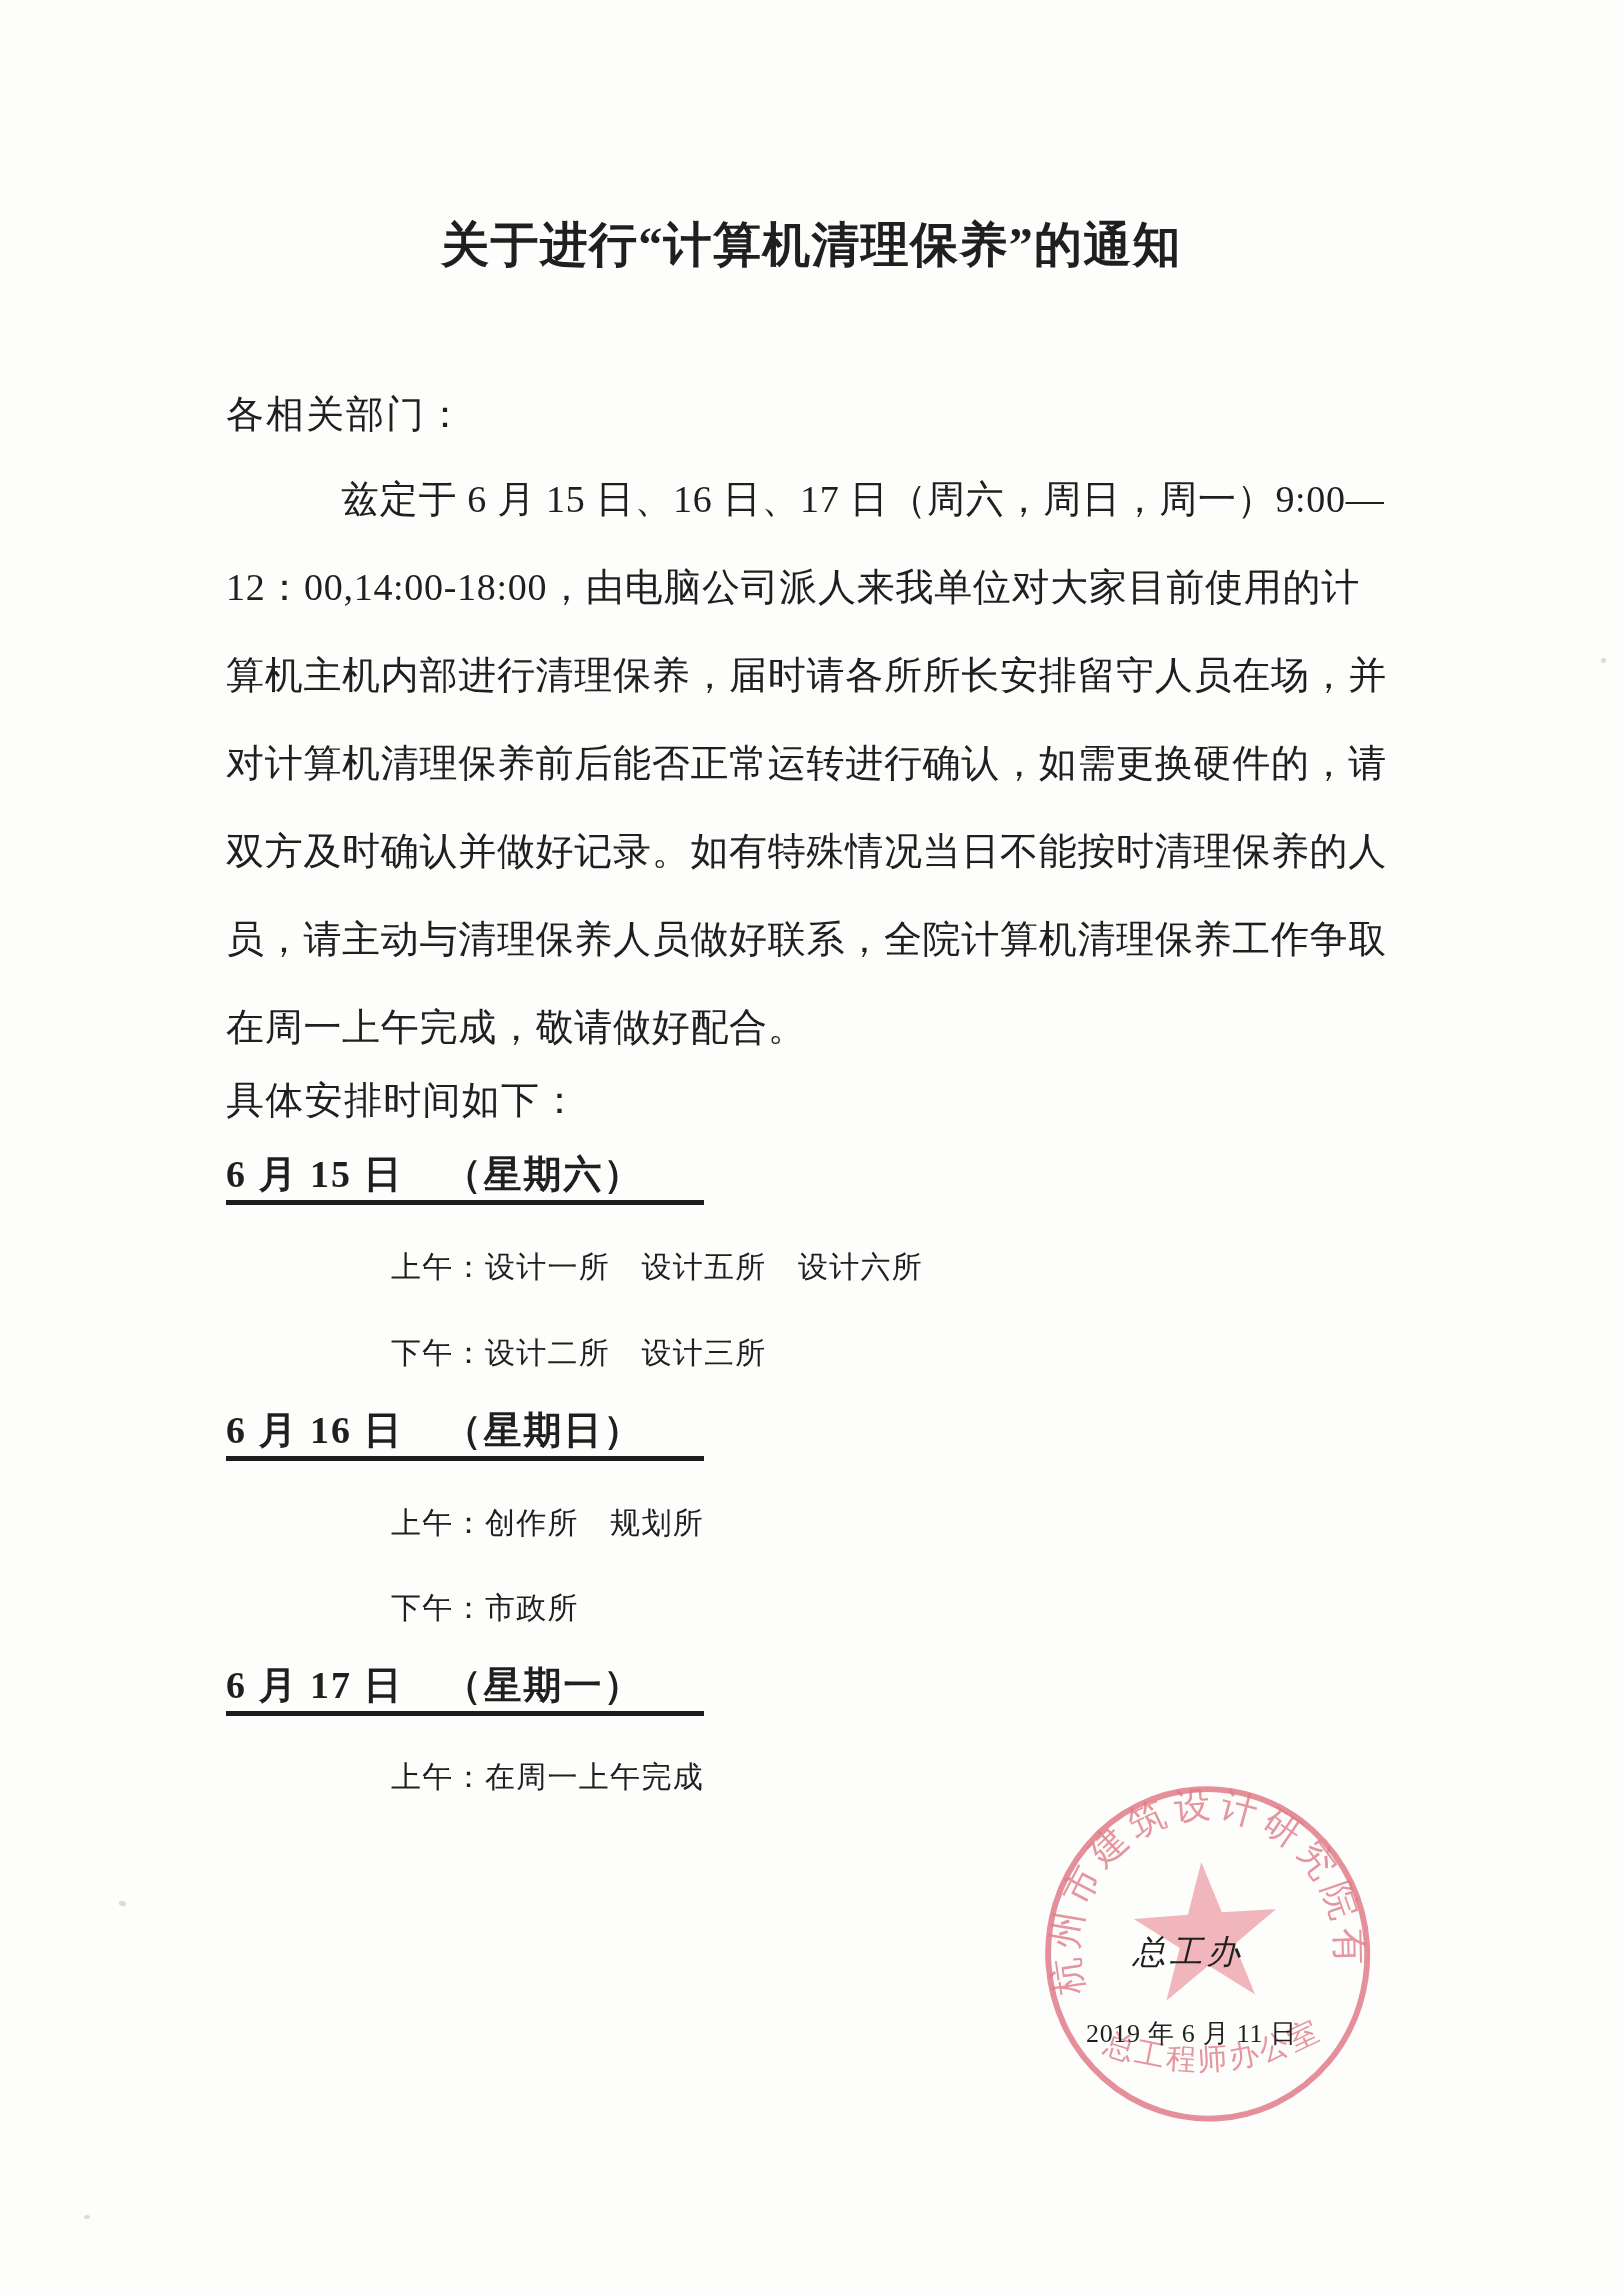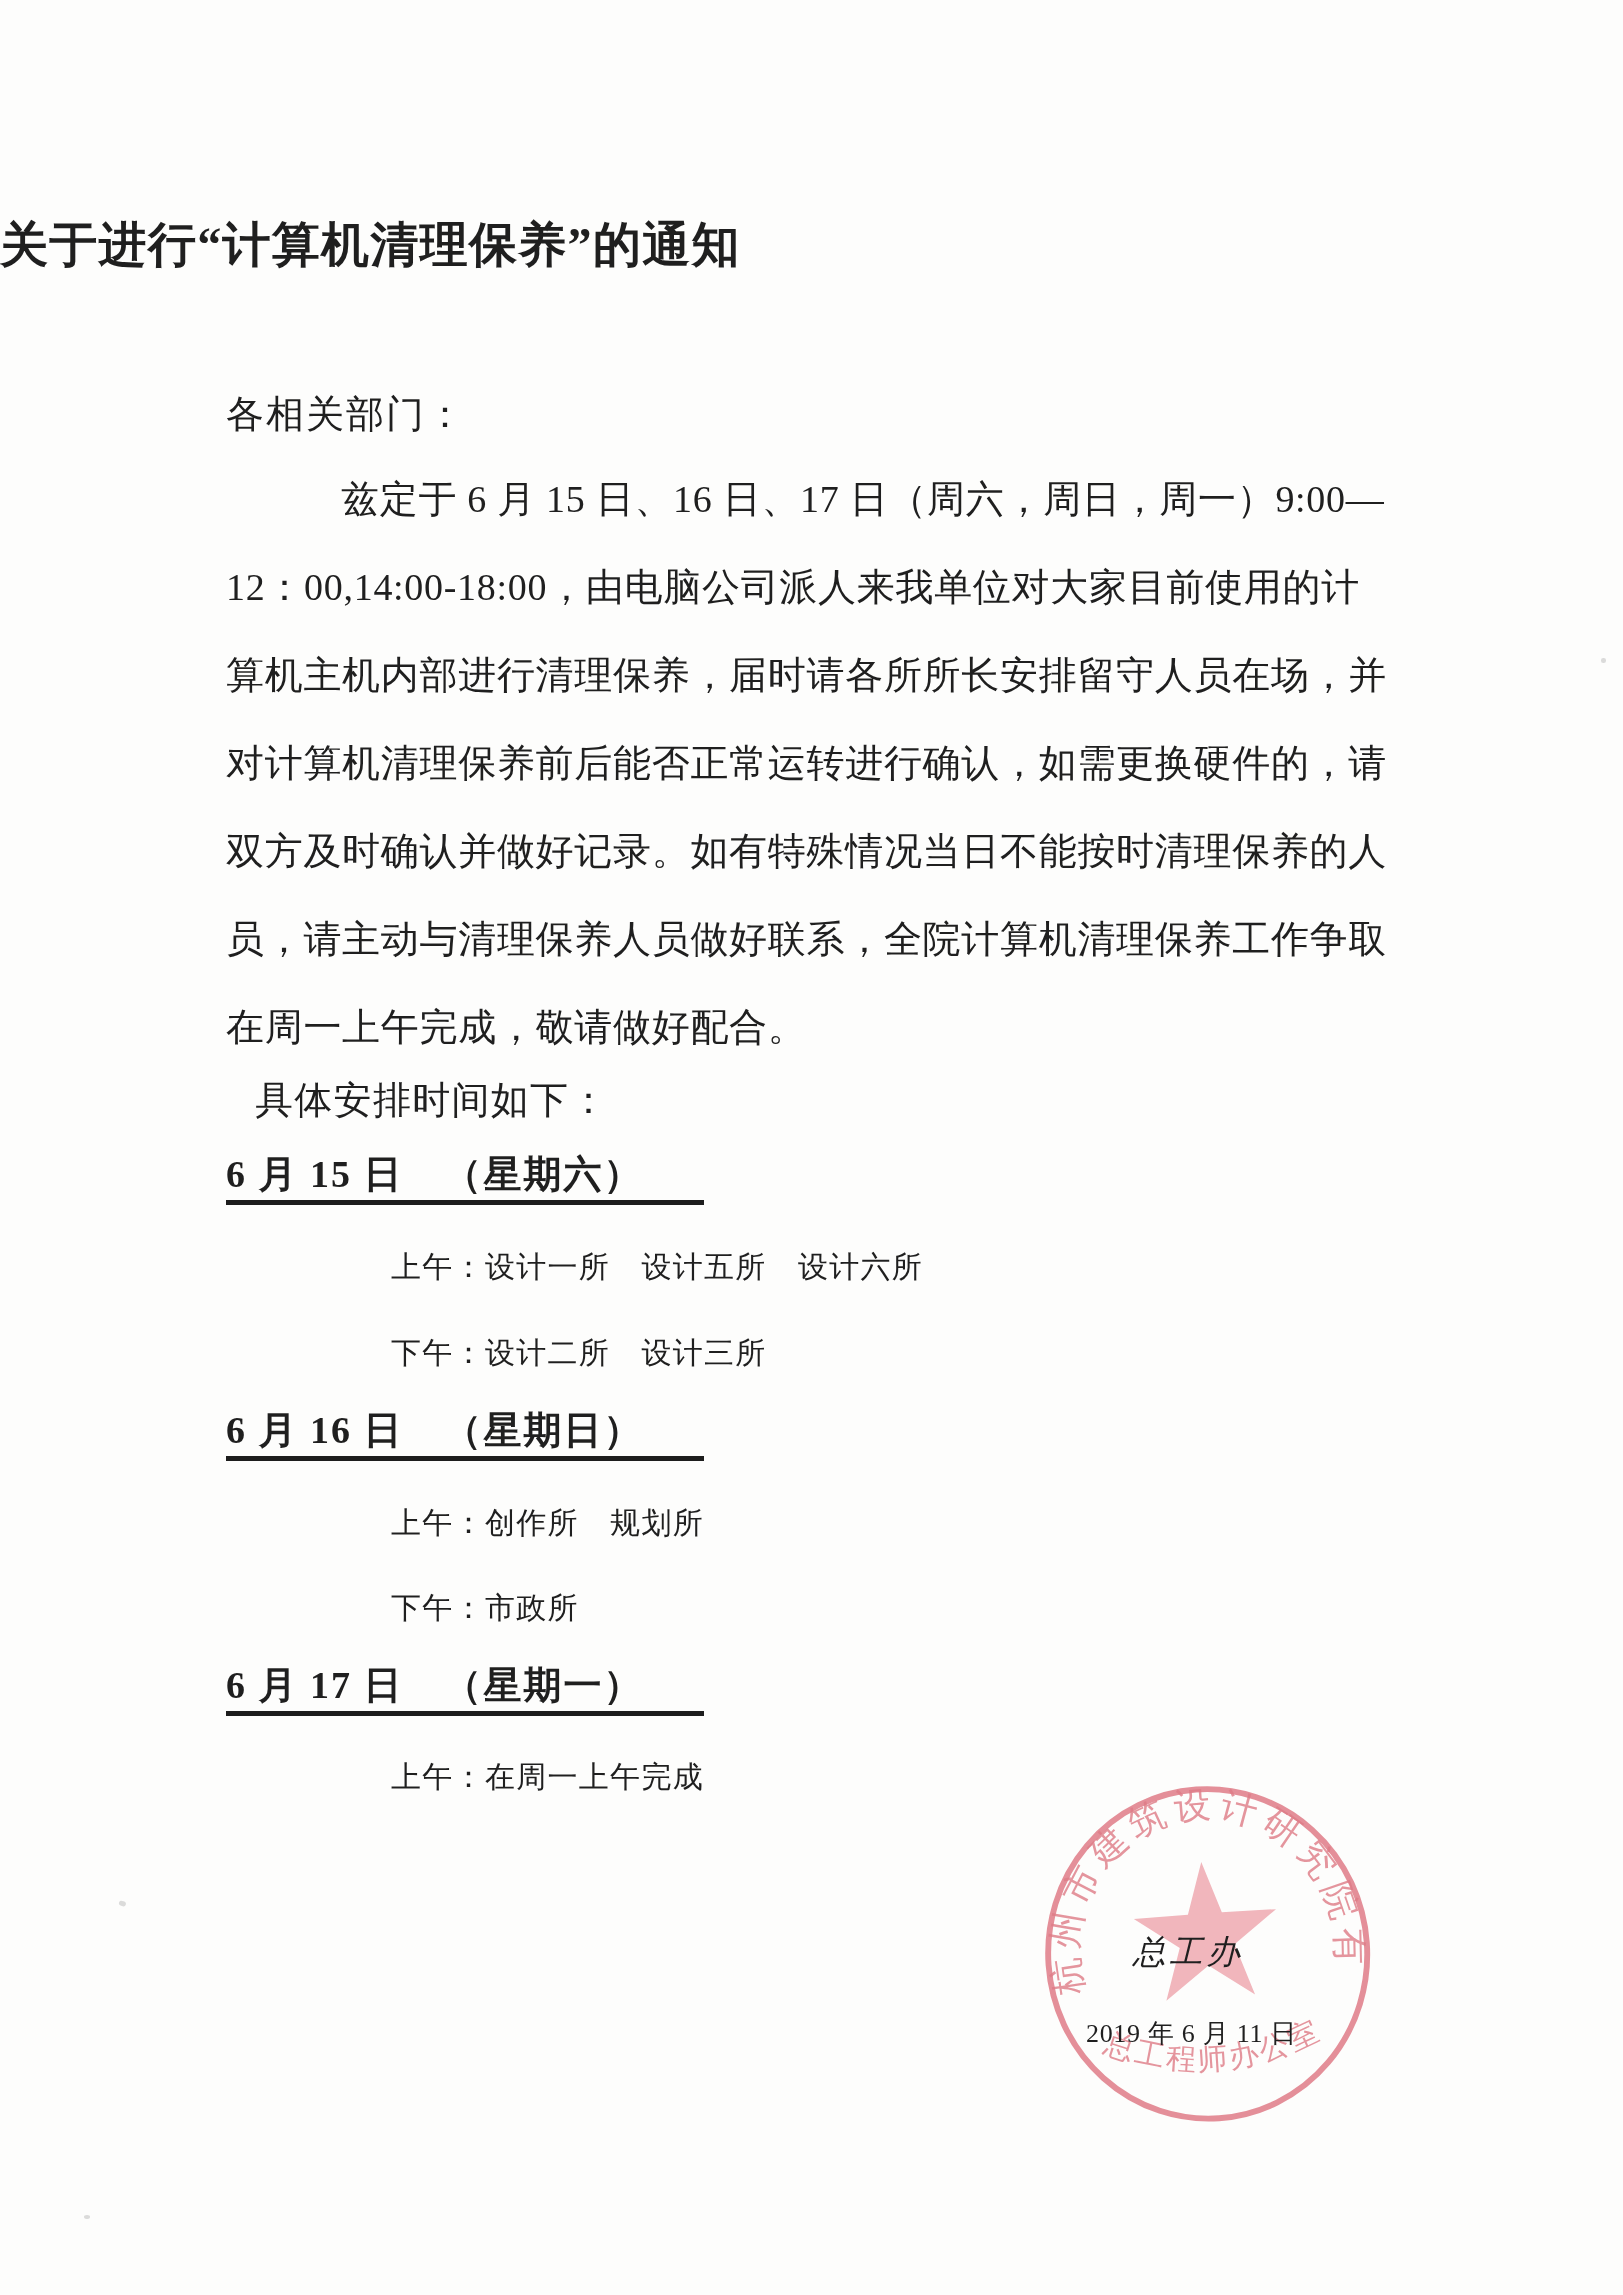--- a/index.html
+++ b/index.html
@@ -7,37 +7,37 @@
     position:relative;
     width:1623px; height:2295px;
     margin:0 auto;
     background:#fdfdfc;
     font-family:"Liberation Serif","DejaVu Serif",serif;
     color:#1f1f1f;
     overflow:hidden;
   }
   .notice-title {
     position:absolute; top:213px; left:0; width:1623px;
-    text-align:left;
+    text-align:center;
     font-size:48px; font-weight:700; letter-spacing:1.3px;
     white-space:nowrap;
   }
   .salutation {
     position:absolute; top:389px; left:226px;
     font-size:38px; letter-spacing:2px; white-space:nowrap;
   }
   .body-block {
     position:absolute; top:455px; left:226px; width:1172px;
     font-size:38px;
   }
   .body-line { height:88px; line-height:88px; white-space:nowrap; letter-spacing:0.7px; }
   .body-line.indent { padding-left:115px; }
   .schedule-intro {
     position:absolute; top:1075px; left:226px;
-    font-size:38px; letter-spacing:1.3px; white-space:nowrap;margin-left:29px;
+    font-size:38px; letter-spacing:1.3px; white-space:nowrap;
   }
   .sec-head {
     position:absolute; left:226px; width:478px;
     font-size:38px; font-weight:700; letter-spacing:2px;
     border-bottom:5.2px solid #1d1d1d; padding-bottom:0;
     white-space:nowrap;
   }
   .sec-head.h1 { top:1149px; }
   .sec-head.h2 { top:1405px; }
   .sec-head.h3 { top:1660px; }

